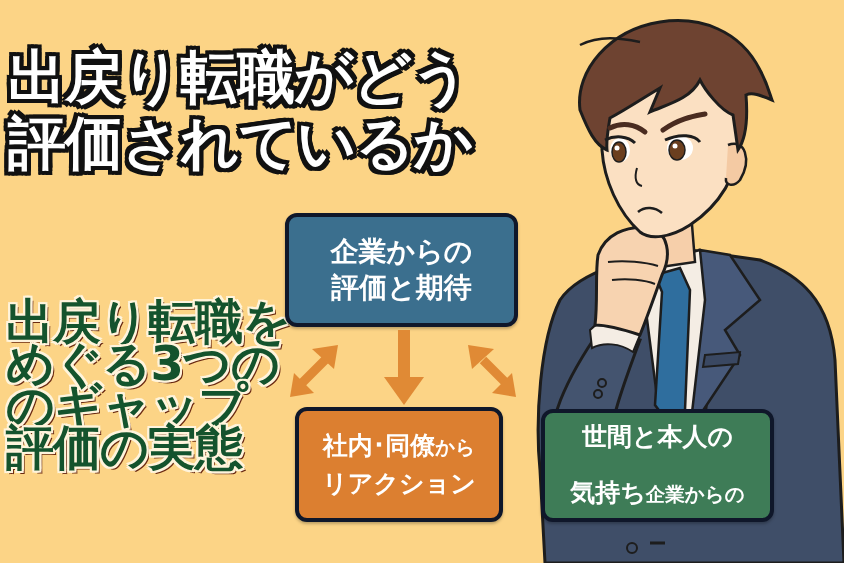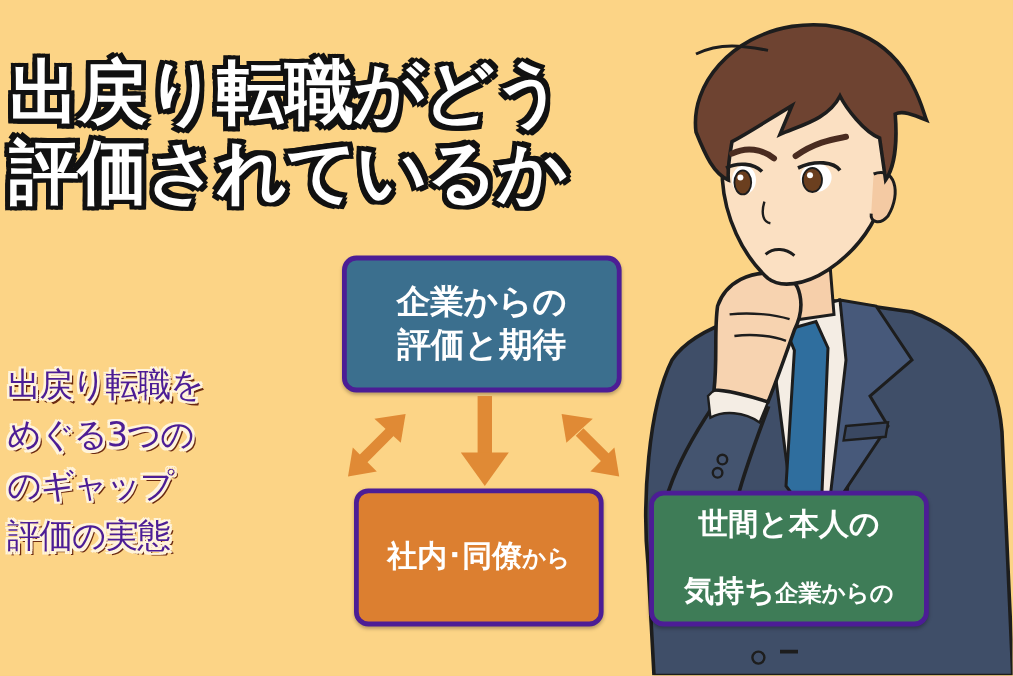--- a/index.html
+++ b/index.html
@@ -22,34 +22,34 @@
       text-shadow:
         -4px -4px 0 #111, 4px -4px 0 #111, -4px 4px 0 #111, 4px 4px 0 #111,
         0 -4px 0 #111, 0 4px 0 #111, -4px 0 0 #111, 4px 0 0 #111,
         -3px -4px 0 #111, 3px 4px 0 #111, -4px 3px 0 #111, 4px -3px 0 #111;
       white-space: nowrap;
     }
     .title .line { display: block; }
 
     .subtitle {
       position: absolute; left: 6px; top: 300px;
-      font-weight: normal; font-size: 28px; line-height: 42px;
-      color: #4c1d95;
+      font-weight: bold; font-size: 48px; line-height: 42px;
+      color: #14532d;
       letter-spacing: -1px;
       text-shadow:
         -2px -2px 0 #fff4dc, 2px -2px 0 #fff4dc, -2px 2px 0 #fff4dc, 2px 2px 0 #fff4dc,
         0 -2px 0 #fff4dc, 0 2px 0 #fff4dc, -2px 0 0 #fff4dc, 2px 0 0 #fff4dc,
         3px 3px 0 #6b2a12;
       white-space: nowrap;
     }
     .subtitle .line { display: block; }
 
     .box {
       position: absolute;
-      border: 4px solid #4c1d95;
+      border: 4px solid #0f172a;
       border-radius: 12px;
       color: #ffffff;
       font-weight: bold;
       text-align: center;
       display: flex; flex-direction: column; justify-content: center; align-items: center;
       box-shadow: 0 2px 3px rgba(0,0,0,0.25);
     }
     .box .line { display: block; white-space: nowrap; }
     .box-company {
       left: 285px; top: 213px; width: 233px; height: 114px;
@@ -156,20 +156,21 @@
     </g>
     <g fill="#e08a35">
       <path d="M203 35 L 226 58" stroke="#e08a35" stroke-width="9" stroke-linecap="butt"></path>
       <polygon points="188,20 214,24 192,44"></polygon>
       <polygon points="236,72 232,48 212,68"></polygon>
     </g>
   </svg>
 
   <div class="box box-colleague">
     <span class="line"><span>社内･同僚</span><span class="small">から</span></span>
+    <span class="line">リアクション</span>
   </div>
 
   <div class="box box-gap">
     <span class="line">世間と本人の</span>
     <span class="line"><span>気持ち</span><span class="small">企業からの</span></span>
   </div>
 
 </div>
 
 </body></html>

